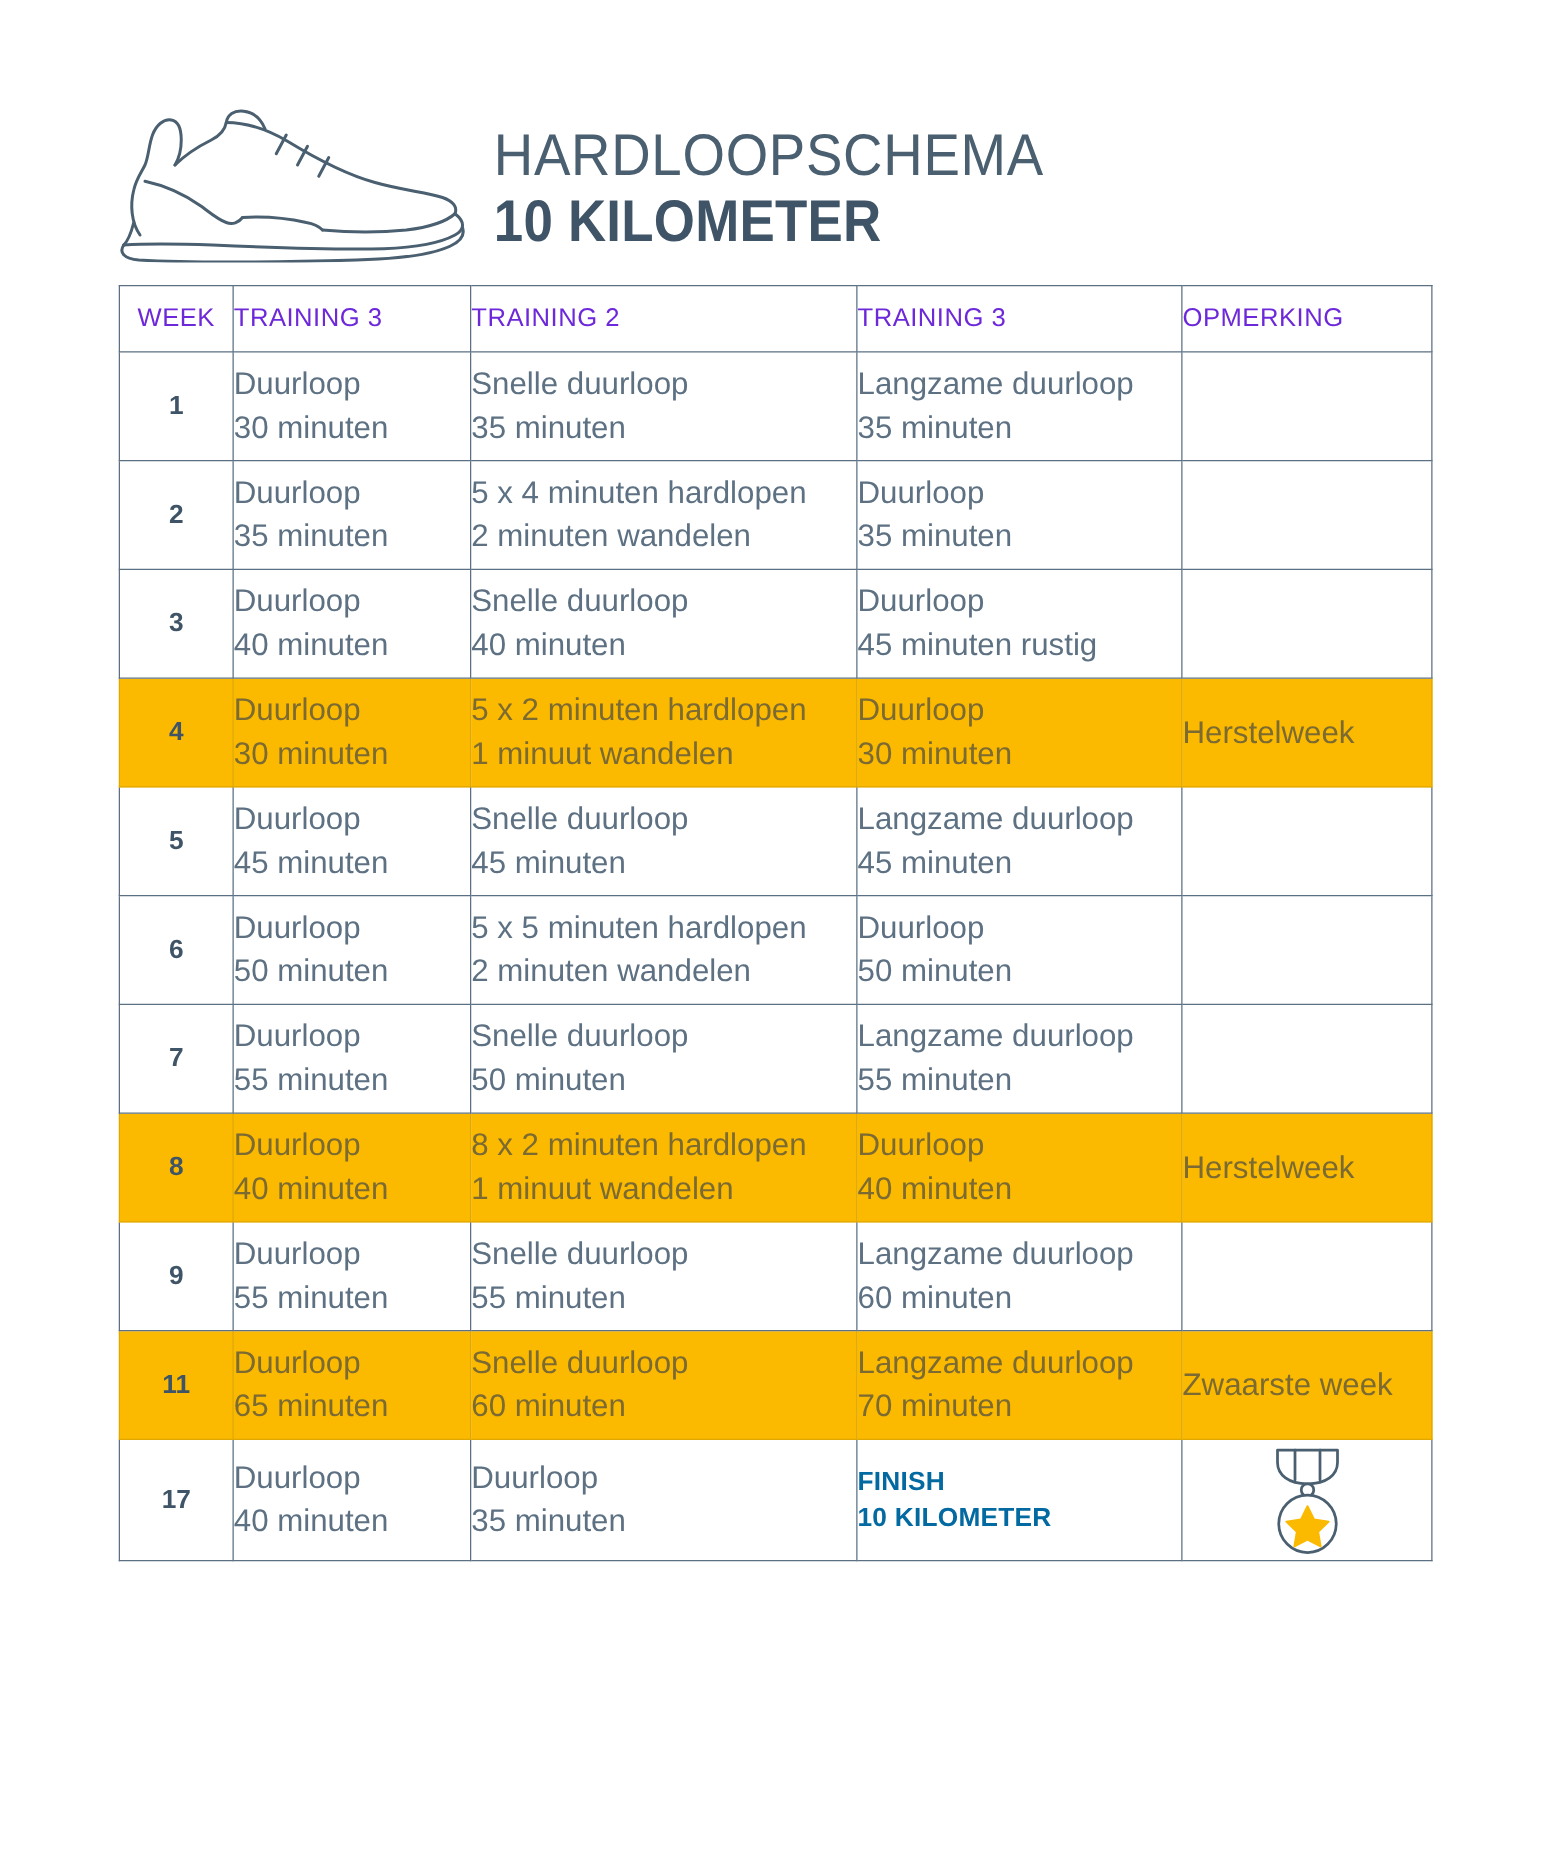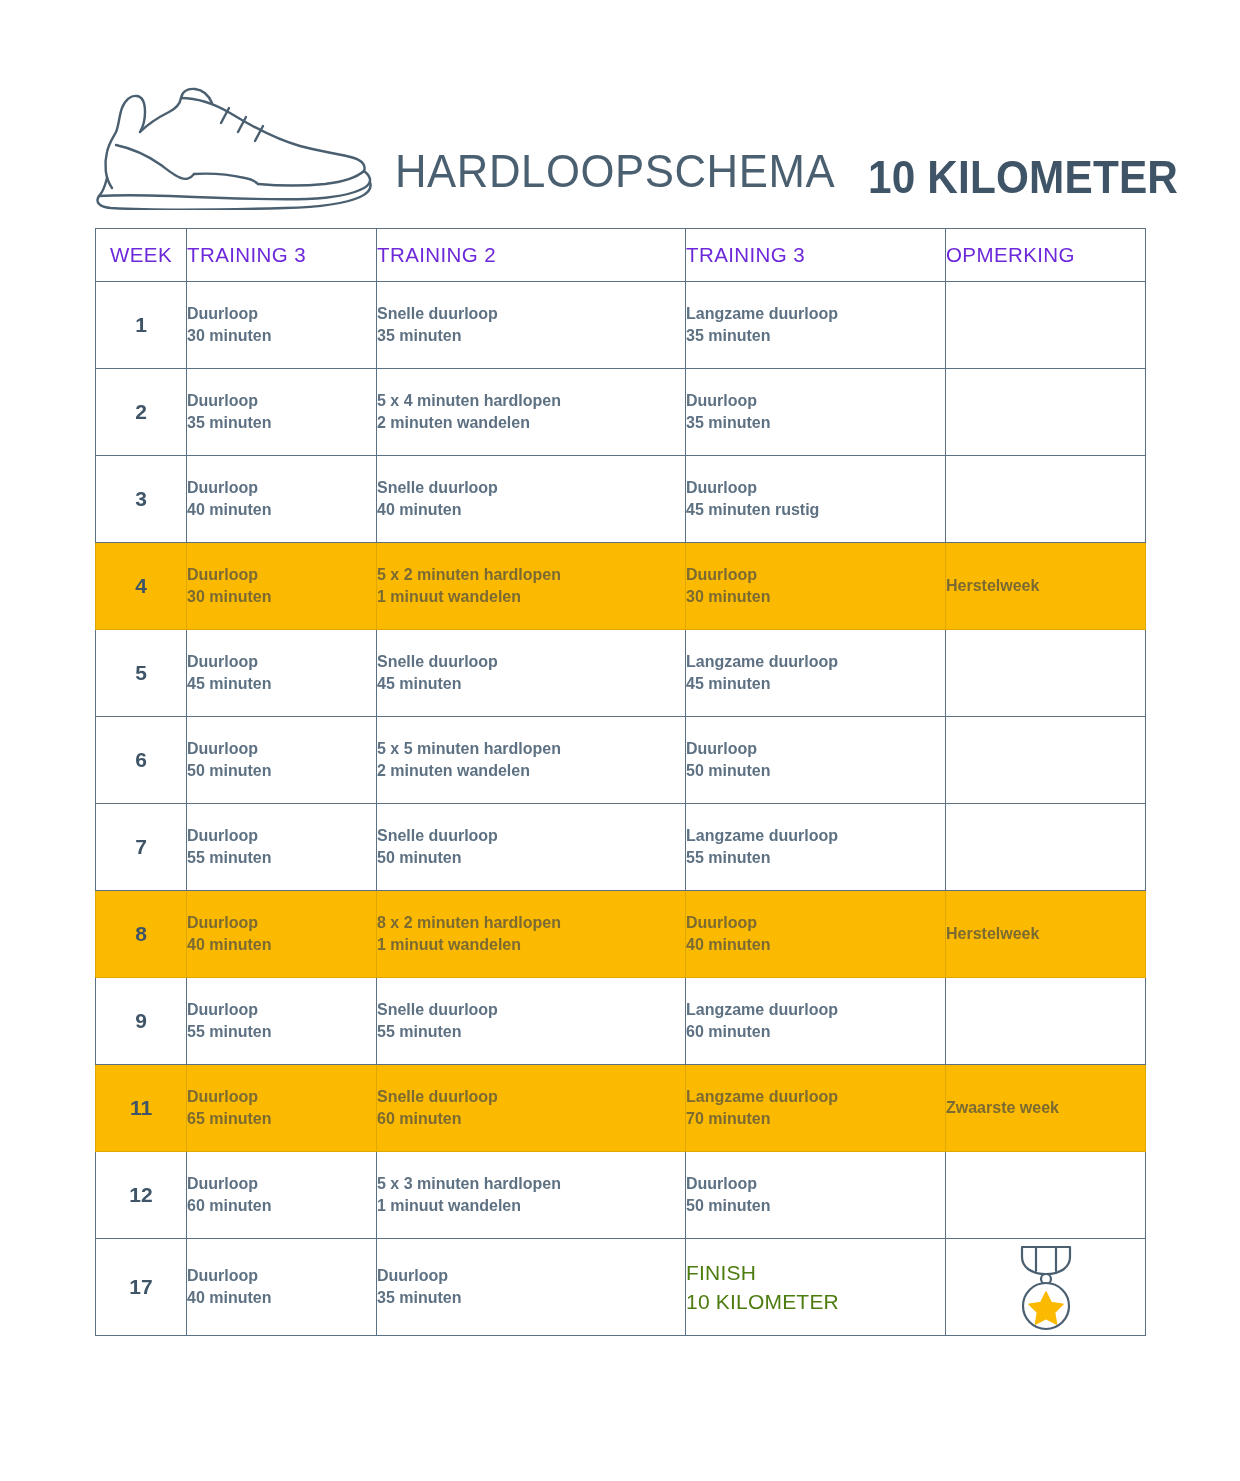--- a/index.html
+++ b/index.html
@@ -37,21 +37,21 @@
     height: 150px;
     flex: 0 0 300px;
     display: flex;
     align-items: flex-end;
     justify-content: flex-start;
   }
   .shoe-wrap svg { display: block; }
 
   .title-block {
     display: flex;
-    flex-direction: row;
+    flex-direction: column;
     justify-content: flex-start;
     padding-bottom: 6px;
     margin-left: 10px;
   }
   .title-main {
     font-size: 47px;
     line-height: 1.0;
     letter-spacing: 0.6px;
     color: #4a5f70;
     font-weight: 400;
@@ -120,45 +120,45 @@
     text-align: center;
     font-weight: 700;
     font-size: 21px;
     color: #3f5567;
     font-family: "Liberation Sans", sans-serif;
   }
   td.train-cell,
   td.note-cell {
     padding-left: 14px;
     padding-right: 8px;
-    font-size: 16px;
+    font-size: 25px;
     line-height: 1.40;
     color: #5d7183;
     font-family: "Liberation Sans Narrow", "Liberation Sans", sans-serif;
-    font-weight: 700;
+    font-weight: 400;
   }
   td.train-cell .line,
   td.note-cell .line { display: block; white-space: nowrap; }
 
   
   tr.highlight td {
     background: #fbb900;
     border-color: #e0a700;
   }
   tr.highlight td.week-cell { color: #3f5567; }
   tr.highlight td.train-cell,
   tr.highlight td.note-cell { color: #7b6a32; }
 
   
   td.finish-cell {
     padding-left: 14px;
     font-size: 21px;
     line-height: 1.40;
-    font-weight: 400;
-    color: #4d7c0f;
+    font-weight: 700;
+    color: #0369a1;
     font-family: "Liberation Sans", sans-serif;
     letter-spacing: 0.2px;
   }
   td.finish-cell .line { display: block; white-space: nowrap; }
 
   td.medal-cell {
     text-align: center;
     vertical-align: middle;
   }
   td.medal-cell svg { display: inline-block; vertical-align: middle; }
@@ -402,38 +402,20 @@
             </td>
             <td class="train-cell">
               <span class="line">Langzame duurloop</span>
               <span class="line">70 minuten</span>
             </td>
             <td class="note-cell">
               <span class="line">Zwaarste week</span>
             </td>
           </tr>
           <tr>
-            <td class="week-cell">12</td>
-            <td class="train-cell">
-              <span class="line">Duurloop</span>
-              <span class="line">60 minuten</span>
-            </td>
-            <td class="train-cell">
-              <span class="line">5 x 3 minuten hardlopen</span>
-              <span class="line">1 minuut wandelen</span>
-            </td>
-            <td class="train-cell">
-              <span class="line">Duurloop</span>
-              <span class="line">50 minuten</span>
-            </td>
-            <td class="note-cell">
-              <span class="line"></span>
-            </td>
-          </tr>
-          <tr>
             <td class="week-cell">17</td>
             <td class="train-cell">
               <span class="line">Duurloop</span>
               <span class="line">40 minuten</span>
             </td>
             <td class="train-cell">
               <span class="line">Duurloop</span>
               <span class="line">35 minuten</span>
             </td>
             <td class="finish-cell">

